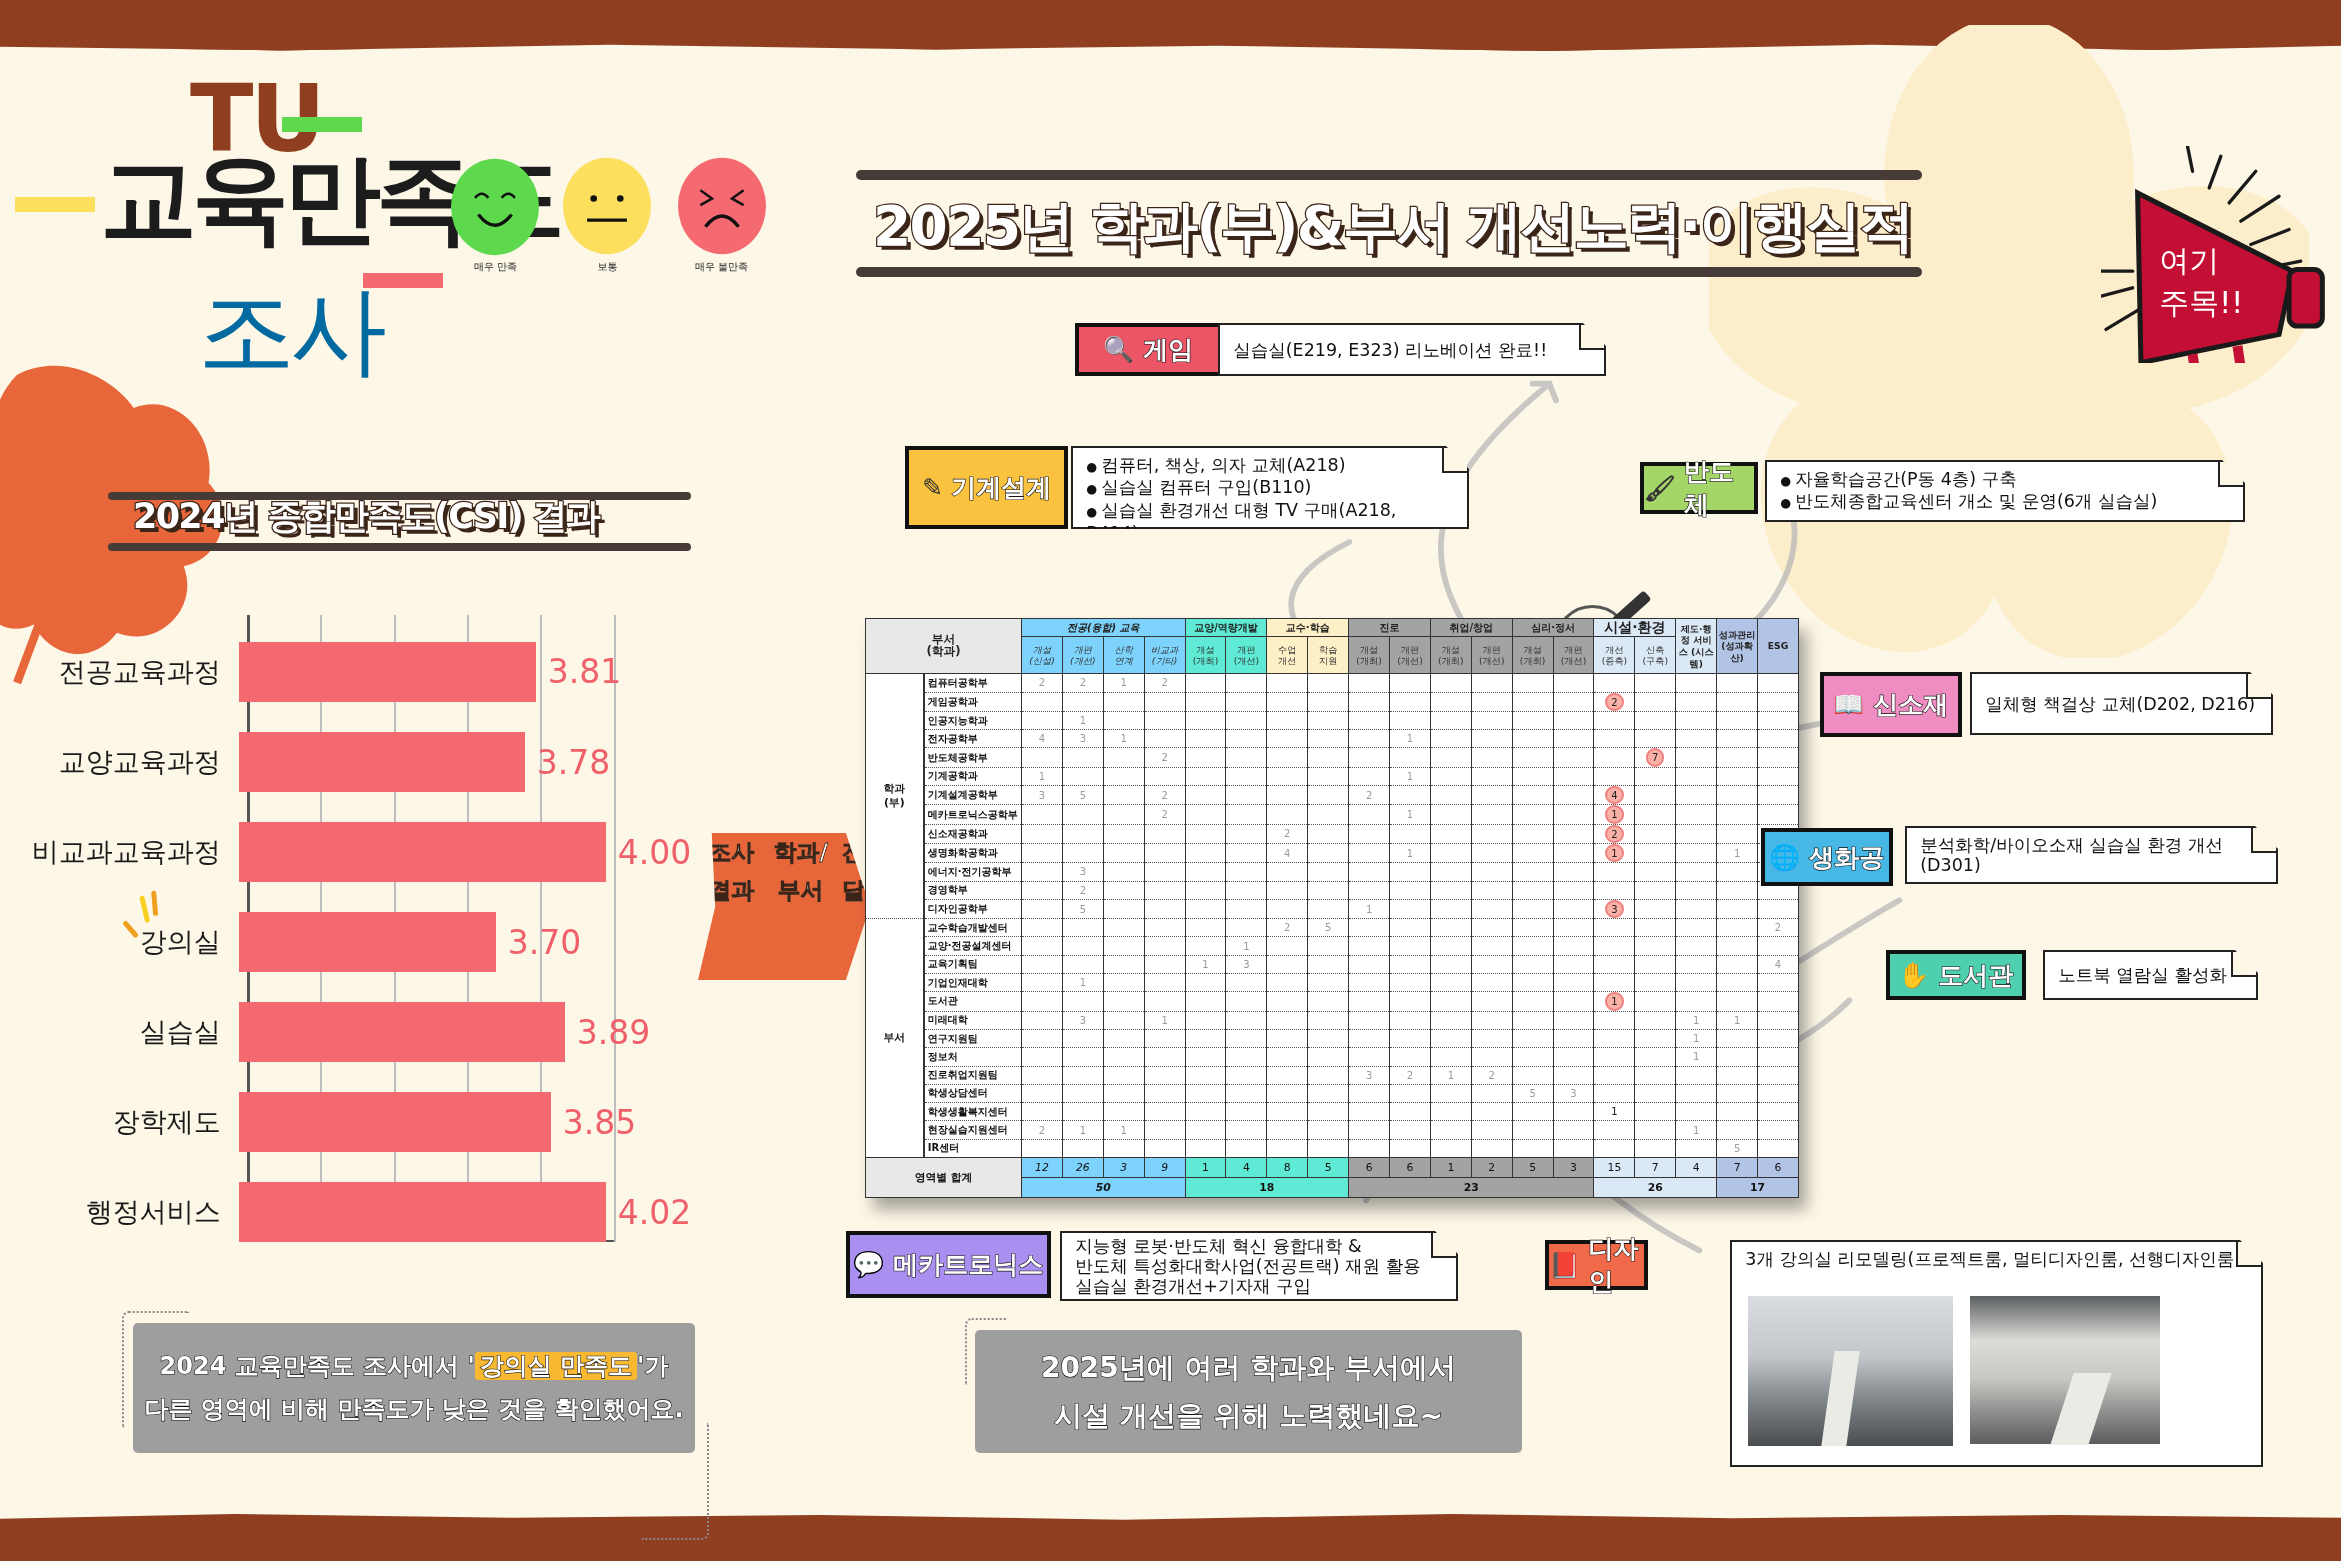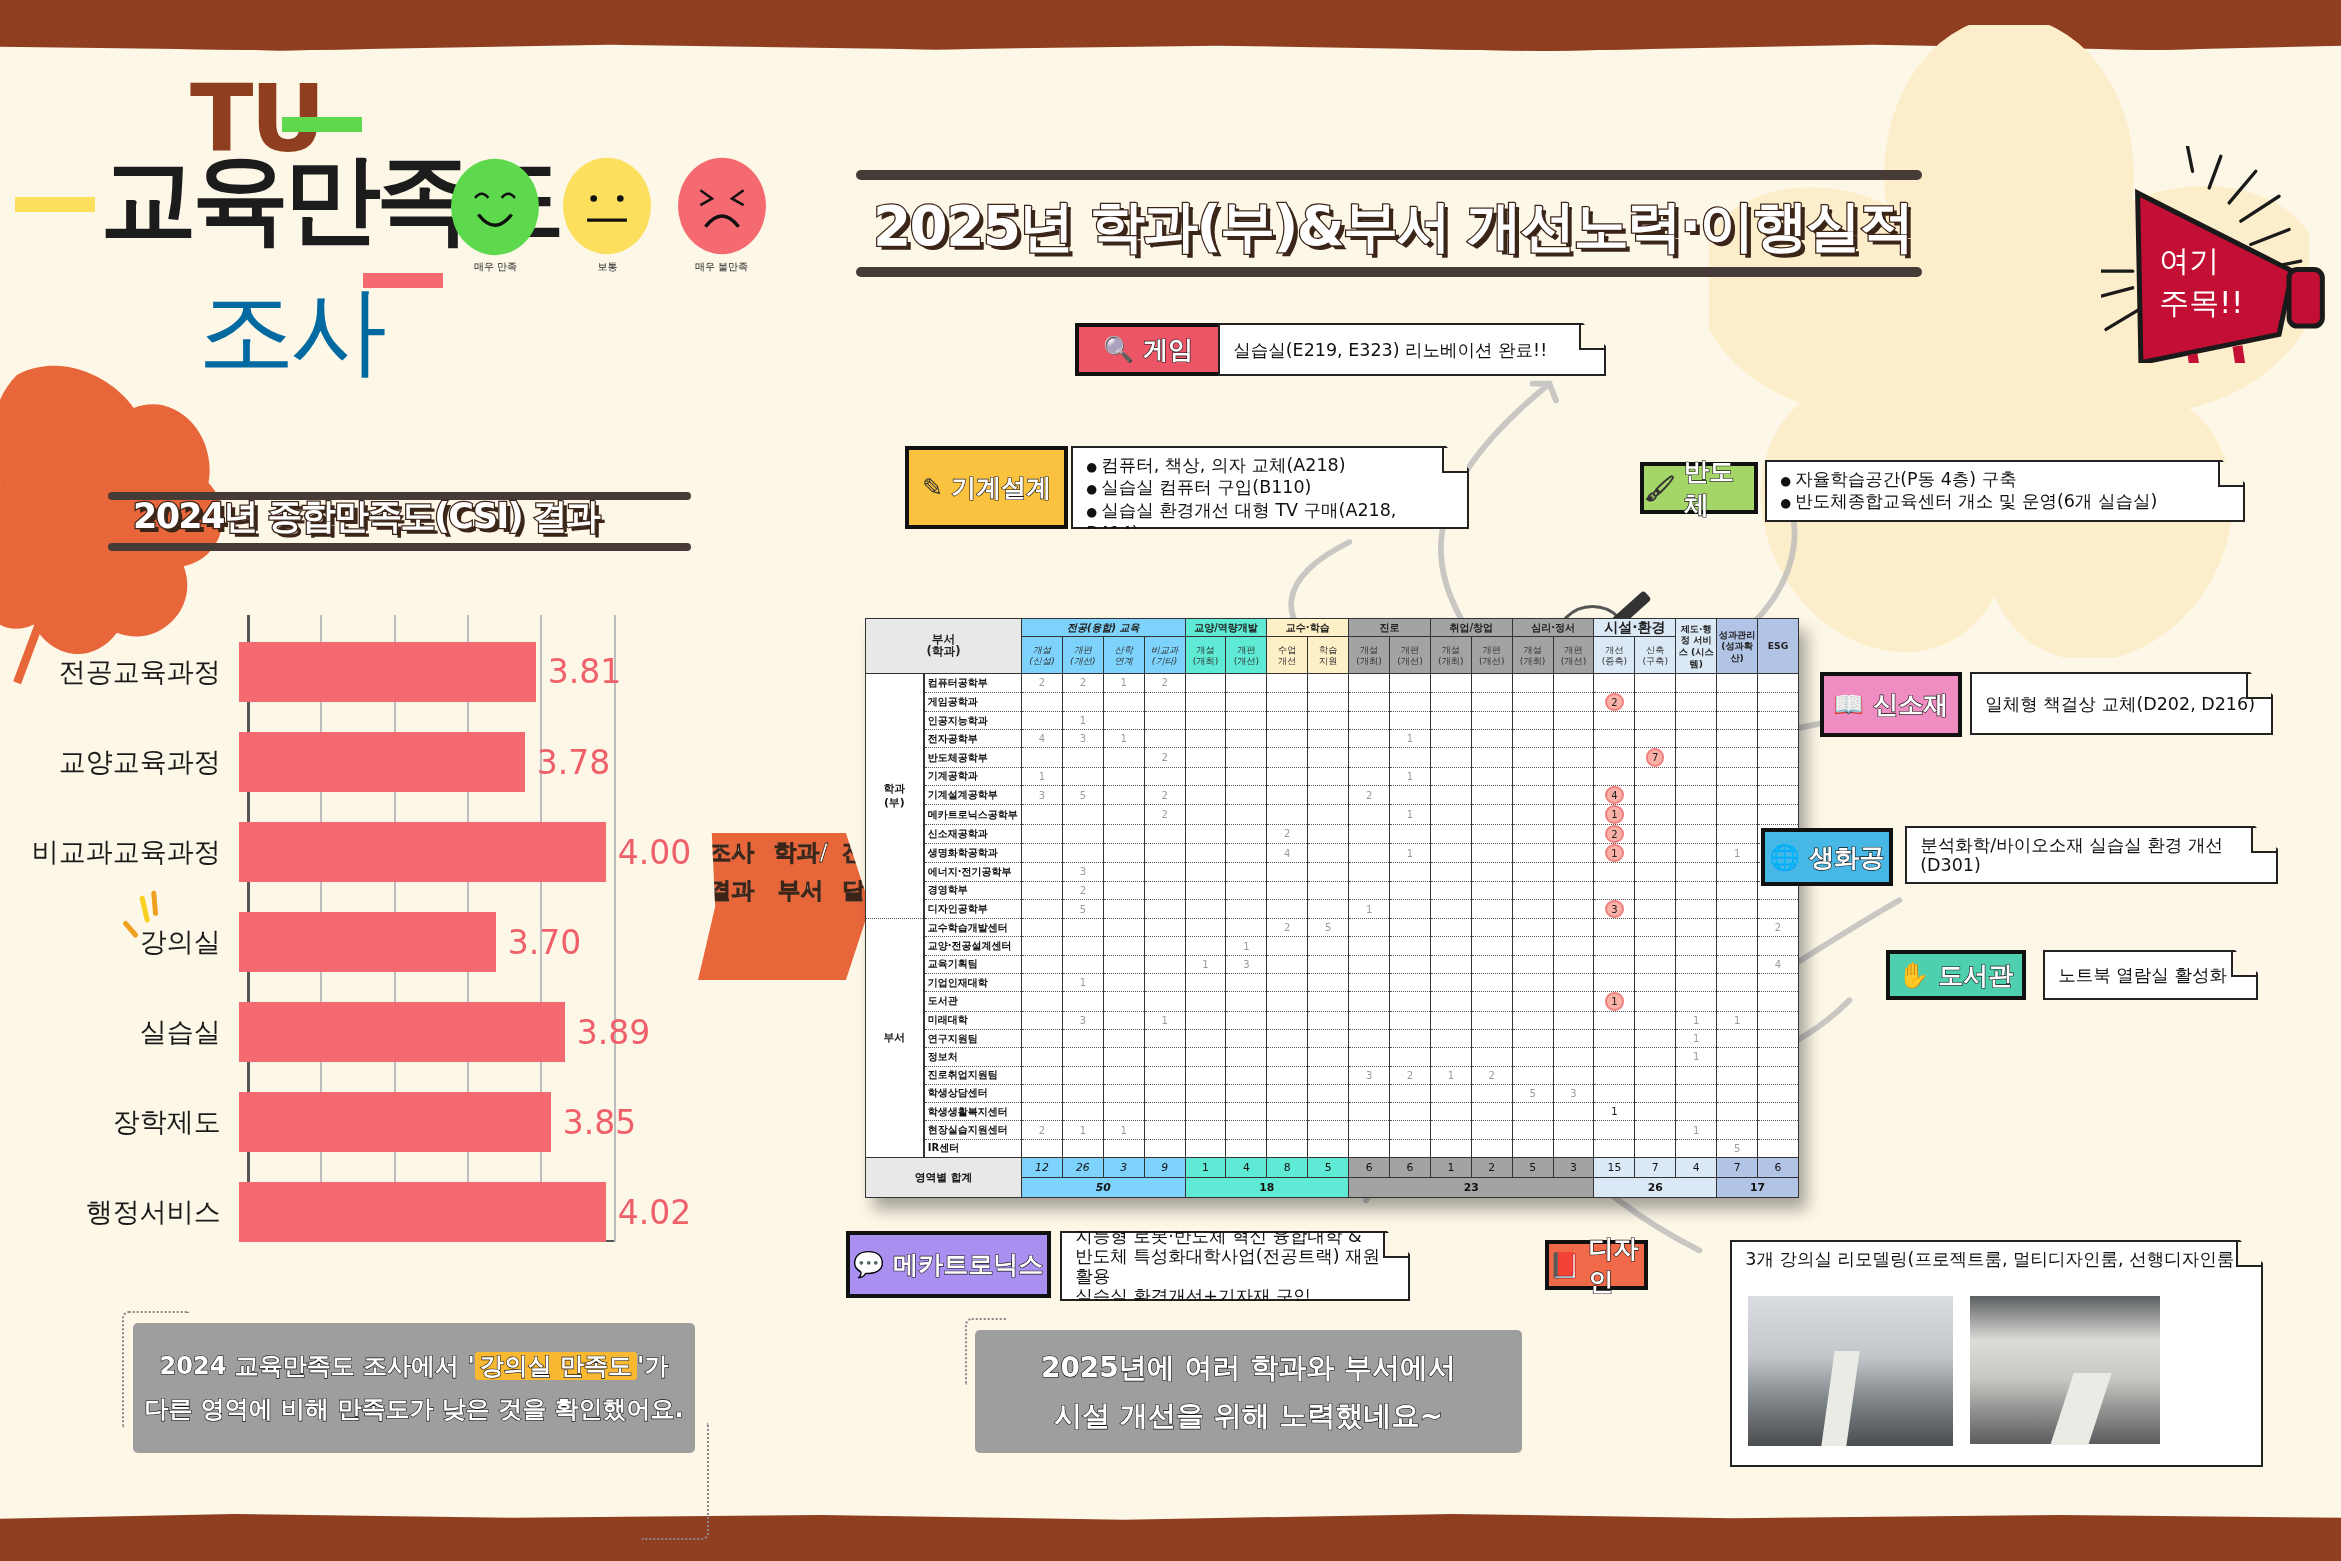--- a/index.html
+++ b/index.html
@@ -990,21 +990,21 @@
       <span class="ic">✋</span>
       <span>도서관</span>
     </div>
     <div class="memo" style="left: 2043px; top: 950px; width: 215px; height: 50px; display: flex; flex-direction: column; justify-content: center;">
       <div style="line-height: 20px;">노트북 열람실 활성화</div>
     </div>
     <div class="tag" style="left: 846px; top: 1231px; width: 205px; height: 67px; background: rgb(169, 143, 240);">
       <span class="ic">💬</span>
       <span>메카트로닉스</span>
     </div>
-    <div class="memo" style="left: 1060px; top: 1231px; width: 350px; height: 70px; display: flex; flex-direction: column; justify-content: center;">
+    <div class="memo" style="left: 1060px; top: 1231px; width: 398px; height: 70px; display: flex; flex-direction: column; justify-content: center;">
       <div style="line-height: 20px;">지능형 로봇·반도체 혁신 융합대학 &amp;</div>
       <div style="line-height: 20px;">반도체 특성화대학사업(전공트랙) 재원 활용</div>
       <div style="line-height: 20px;">실습실 환경개선+기자재 구입</div>
     </div>
     <div class="tag" style="left: 1545px; top: 1240px; width: 103px; height: 50px; background: rgb(240, 106, 74);">
       <span class="ic">📕</span>
       <span>디자인</span>
     </div>
     <div class="memo" style="left: 1730px; top: 1240px; width: 533px; height: 227px; display: flex; flex-direction: column; justify-content: flex-start;">
       <div style="line-height: 20px;">3개 강의실 리모델링(프로젝트룸, 멀티디자인룸, 선행디자인룸)</div>

